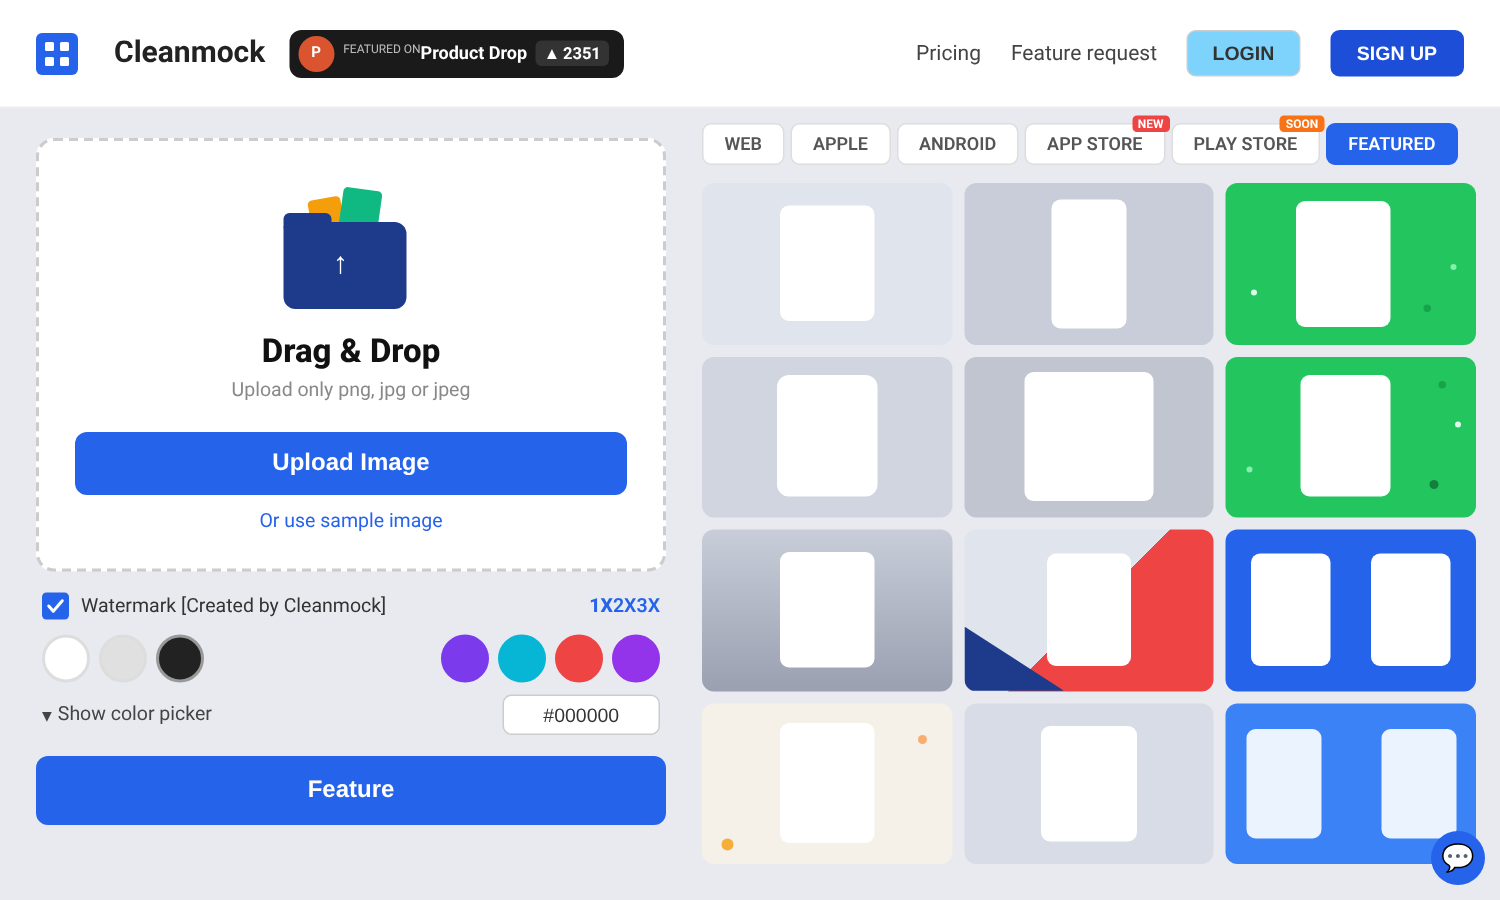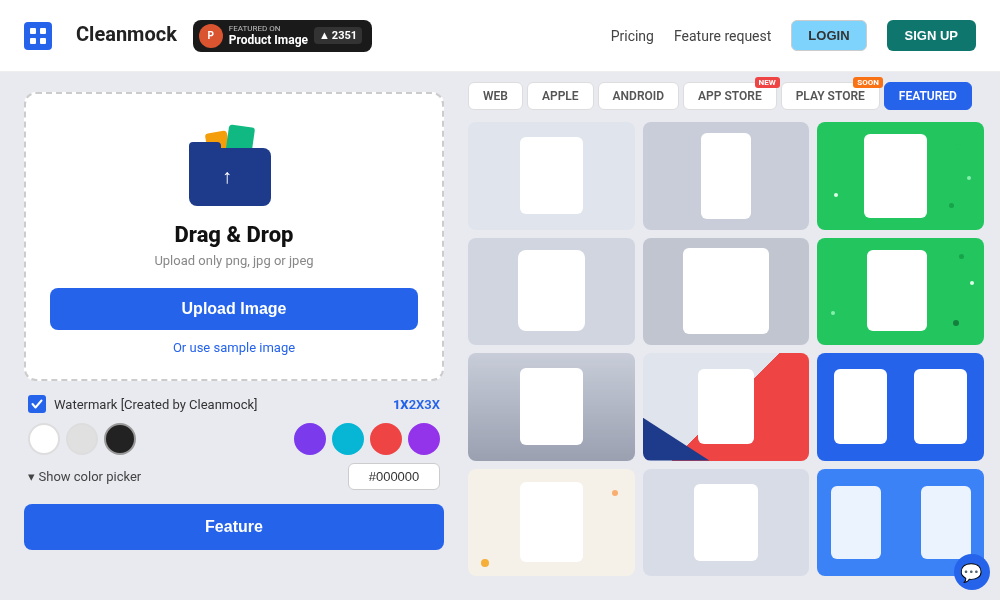--- a/index.html
+++ b/index.html
@@ -63,21 +63,21 @@
       border-radius: 50%;
       display: flex;
       align-items: center;
       justify-content: center;
       font-size: 10px;
       color: #fff;
       font-weight: 700;
     }
     .ph-text {
       display: flex;
-      flex-direction: column;
+      flex-direction: row;
       line-height: 1.2;
     }
     .ph-featured {
       font-size: 8px;
       text-transform: uppercase;
       opacity: 0.7;
     }
     .ph-name {
       font-size: 12px;
       font-weight: 700;
@@ -107,21 +107,21 @@
       border: 1px solid #ccc;
       background: #7dd3fc;
       border-radius: 6px;
       padding: 7px 16px;
       font-size: 13px;
       font-weight: 600;
       cursor: pointer;
       color: #333;
     }
     .btn-signup {
-      background: #0f766e;
+      background: #1d4ed8;
       color: #fff;
       border: none;
       border-radius: 6px;
       padding: 8px 18px;
       font-size: 13px;
       font-weight: 700;
       cursor: pointer;
     }
 
     
@@ -302,21 +302,21 @@
       font-size: 13px;
       color: #444;
       cursor: pointer;
     }
     .color-hex-input {
       border: 1px solid #ccc;
       border-radius: 6px;
       padding: 5px 10px;
       font-size: 13px;
       color: #333;
-      width: 92px;
+      width: 105px;
       text-align: center;
     }
 
     
     .btn-download {
       background: #2563eb;
       color: #fff;
       border: none;
       border-radius: 8px;
       padding: 14px;
@@ -445,21 +445,21 @@
           <rect x="11" y="11" width="6" height="6" rx="1" fill="white"></rect>
         </svg>
       </div>
       <span>Cleanmock</span>
     </div>
 
     <div class="product-hunt-badge">
       <div class="ph-icon">P</div>
       <div class="ph-text">
         <span class="ph-featured">FEATURED ON</span>
-        <span class="ph-name">Product Image</span>
+        <span class="ph-name">Product Drop</span>
       </div>
       <div class="ph-score">
         <span>▲</span>
         <span>2351</span>
       </div>
     </div>
   </div>
 
   <div class="header-nav">
     <a class="nav-link">Pricing</a>

